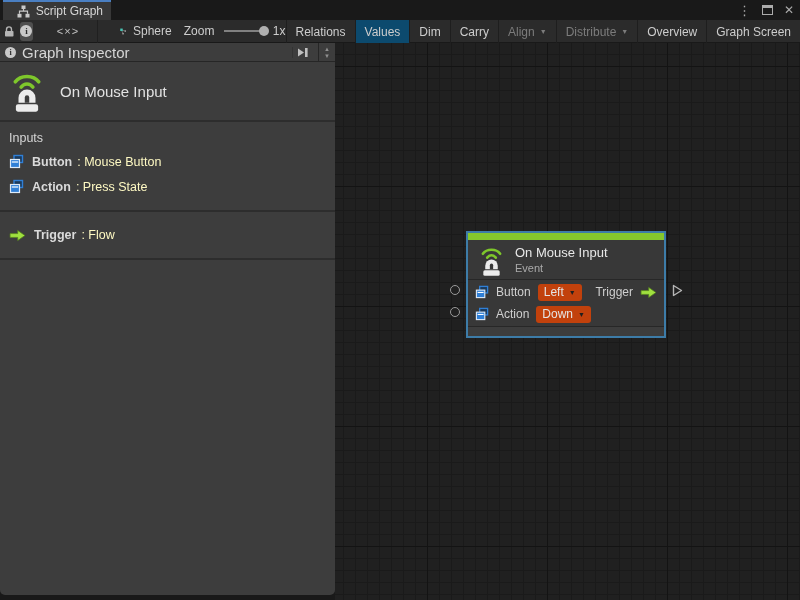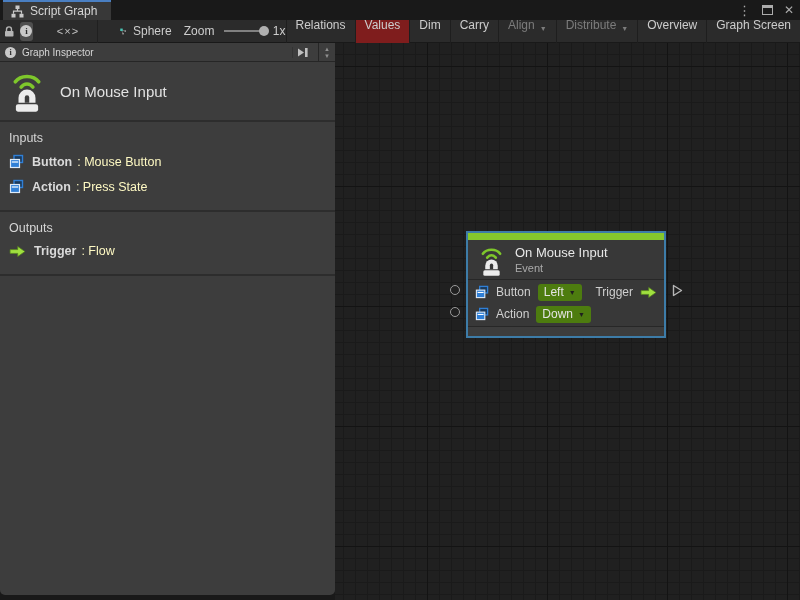--- a/index.html
+++ b/index.html
@@ -11,21 +11,21 @@
     position:relative;
   }
   .app { position:absolute; inset:0; }
 
   
   .titlebar { position:absolute; left:0; top:0; width:800px; height:20px; background:#191919; }
   .tab {
     position:absolute; left:3px; top:0; height:20px; width:108px;
     background:#383838; border-top:2px solid #4a7fc2;
     display:flex; align-items:center; gap:6px; padding:0 8px;
-    font-size:12px; color:#d6d6d6; cursor:default;
+    font-size:12px; color:#d6d6d6; cursor:default;justify-content:flex-end;
   }
   .win-controls { position:absolute; right:6px; top:0; height:20px; display:flex; align-items:center; gap:11px; color:#ababab; }
   .kebab { font-size:13px; line-height:1; letter-spacing:0; }
   .maxbox { width:11px; height:10px; border:1.5px solid #ababab; border-top-width:3px; display:inline-block; }
   .closex { font-size:12px; line-height:1; }
 
   
   .toolbar {
     position:absolute; left:0; top:20px; width:800px; height:23px;
     background:#2b2b2b; display:flex; align-items:center; font-size:12px;
@@ -41,35 +41,35 @@
   .net-icon { margin-left:22px; }
   .tb-label { margin-left:7px; color:#cdcdcd; }
   .zoom-label { margin-left:12px; }
   .slider { margin-left:10px; width:86px; height:14px; position:relative; display:flex; align-items:center; }
   .slider-track { width:100%; height:2px; background:#818181; }
   .slider-handle { position:absolute; right:-2px; top:2px; width:10px; height:10px; border-radius:50%; background:#b0b0b0; }
   .zoom-value { margin-left:6px; }
 
   .view-group { margin-left:auto; height:23px; display:flex; align-items:stretch; }
   .view-btn {
-    display:flex; align-items:flex-end; padding:12px 9px; border-left:1px solid #1e1e1e;
+    display:flex; align-items:center; padding:12px 9px; border-left:1px solid #1e1e1e;
     color:#cdcdcd; gap:5px; white-space:nowrap;
   }
-  .view-btn.active { background:#7f1d1d; }
+  .view-btn.active { background:#0c4a6e; }
   .view-btn.disabled { color:#7c7c7c; }
   .view-btn .caret { font-size:7px; }
 
   
   .inspector {
     position:absolute; left:0; top:43px; width:335px; height:552px;
     background:#3d3d3d; border-radius:0 0 5px 5px; font-size:12.5px;
   }
   .insp-header { height:19px; display:flex; align-items:stretch; border-bottom:1px solid #262626; }
   .insp-header-main { flex:1; display:flex; align-items:center; gap:6px; padding:0 5px; border-right:1px solid #262626; }
-  .insp-title { color:#d6d6d6; font-size:10px; }
+  .insp-title { color:#d6d6d6; font-size:15px; }
   .dock-btn { margin-left:auto; display:flex; align-items:center; padding:0 4px; border-left:1px solid #333; }
   .spinner { width:16px; display:flex; flex-direction:column; align-items:center; justify-content:center; gap:1px; }
   .spin-arrow { font-size:6px; color:#8f8f8f; line-height:1; }
 
   .unit-header { display:flex; align-items:center; gap:16px; padding:8px 10px 8px 10px; min-height:50px; border-bottom:2px solid #2d2d2d; }
   .unit-title { font-size:15px; color:#e2e2e2; }
 
   .coroutine-row { height:31px; display:flex; align-items:center; padding-left:9px; border-bottom:2px solid #2d2d2d; }
   .coroutine-label { width:119px; color:#cfcfcf; }
   .checkbox { width:14px; height:14px; background:#262626; border:1px solid #5a5a5a; border-radius:2px; }
@@ -98,21 +98,21 @@
     border:2px solid #3d7ca8; background:#383838;
   }
   .node-accent { height:7px; background:#85c72c; }
   .node-header { display:flex; align-items:center; gap:11px; padding:5px 11px 4px 11px; height:40px; border-bottom:1px solid #272727; }
   .node-title { font-size:13px; color:#e8e8e8; line-height:1.25; }
   .node-subtitle { font-size:11px; color:#aaaaaa; line-height:1.2; }
   .node-rows { padding:1px 0; }
   .node-row { height:22px; display:flex; align-items:center; gap:7px; padding:0 7px; font-size:12px; color:#cfcfcf; }
   .dropdown {
     display:inline-flex; align-items:center; gap:5px; height:17px; padding:0 6px;
-    background:#4d7c0f; border-radius:3px; color:#e4e4e4; font-size:12px;
+    background:#c2410c; border-radius:3px; color:#e4e4e4; font-size:12px;
   }
   .dropdown .caret { font-size:7px; color:#1f1f1f; }
   .trigger-label { margin-left:auto; color:#cfcfcf; }
   .node-footer { height:10px; background:#3d3d3d; border-top:1px solid #272727; }
 
   .port-circle { position:absolute; width:10px; height:10px; border:1.5px solid #9a9a9a; border-radius:50%; background:transparent; }
   .port-c1 { left:115px; top:242px; }
   .port-c2 { left:115px; top:264px; }
   .port-triangle { position:absolute; left:337px; top:241px; }
 
@@ -244,21 +244,20 @@
           <rect x="5" y="1.5" width="8.5" height="7" fill="#1b3a5c" stroke="#2f7fd6" stroke-width="1.4"></rect>
           <rect x="1.5" y="5.5" width="9" height="8" fill="#2f7fd6" stroke="#ddeaf8" stroke-width="1.2"></rect>
           <path d="M2.8,8 h6.4" stroke="#ffffff" stroke-width="1.2"></path>
         </svg>
         <span class="port-name">Action</span>
         <span class="port-type">: Press State</span>
       </div>
     </div>
 
     <div class="section">
-      <div class="section-heading">Outputs</div>
       <div class="port-row">
         <svg width="17" height="13" viewBox="0 0 16 12">
           <path d="M1,4.2 h7.2 V1.2 L15,6 L8.2,10.8 V7.8 H1 z" fill="#a0e03f" stroke="#54801e" stroke-width="0.7"></path>
         </svg>
         <span class="port-name">Trigger</span>
         <span class="port-type">: Flow</span>
       </div>
     </div>
   </div>
 

